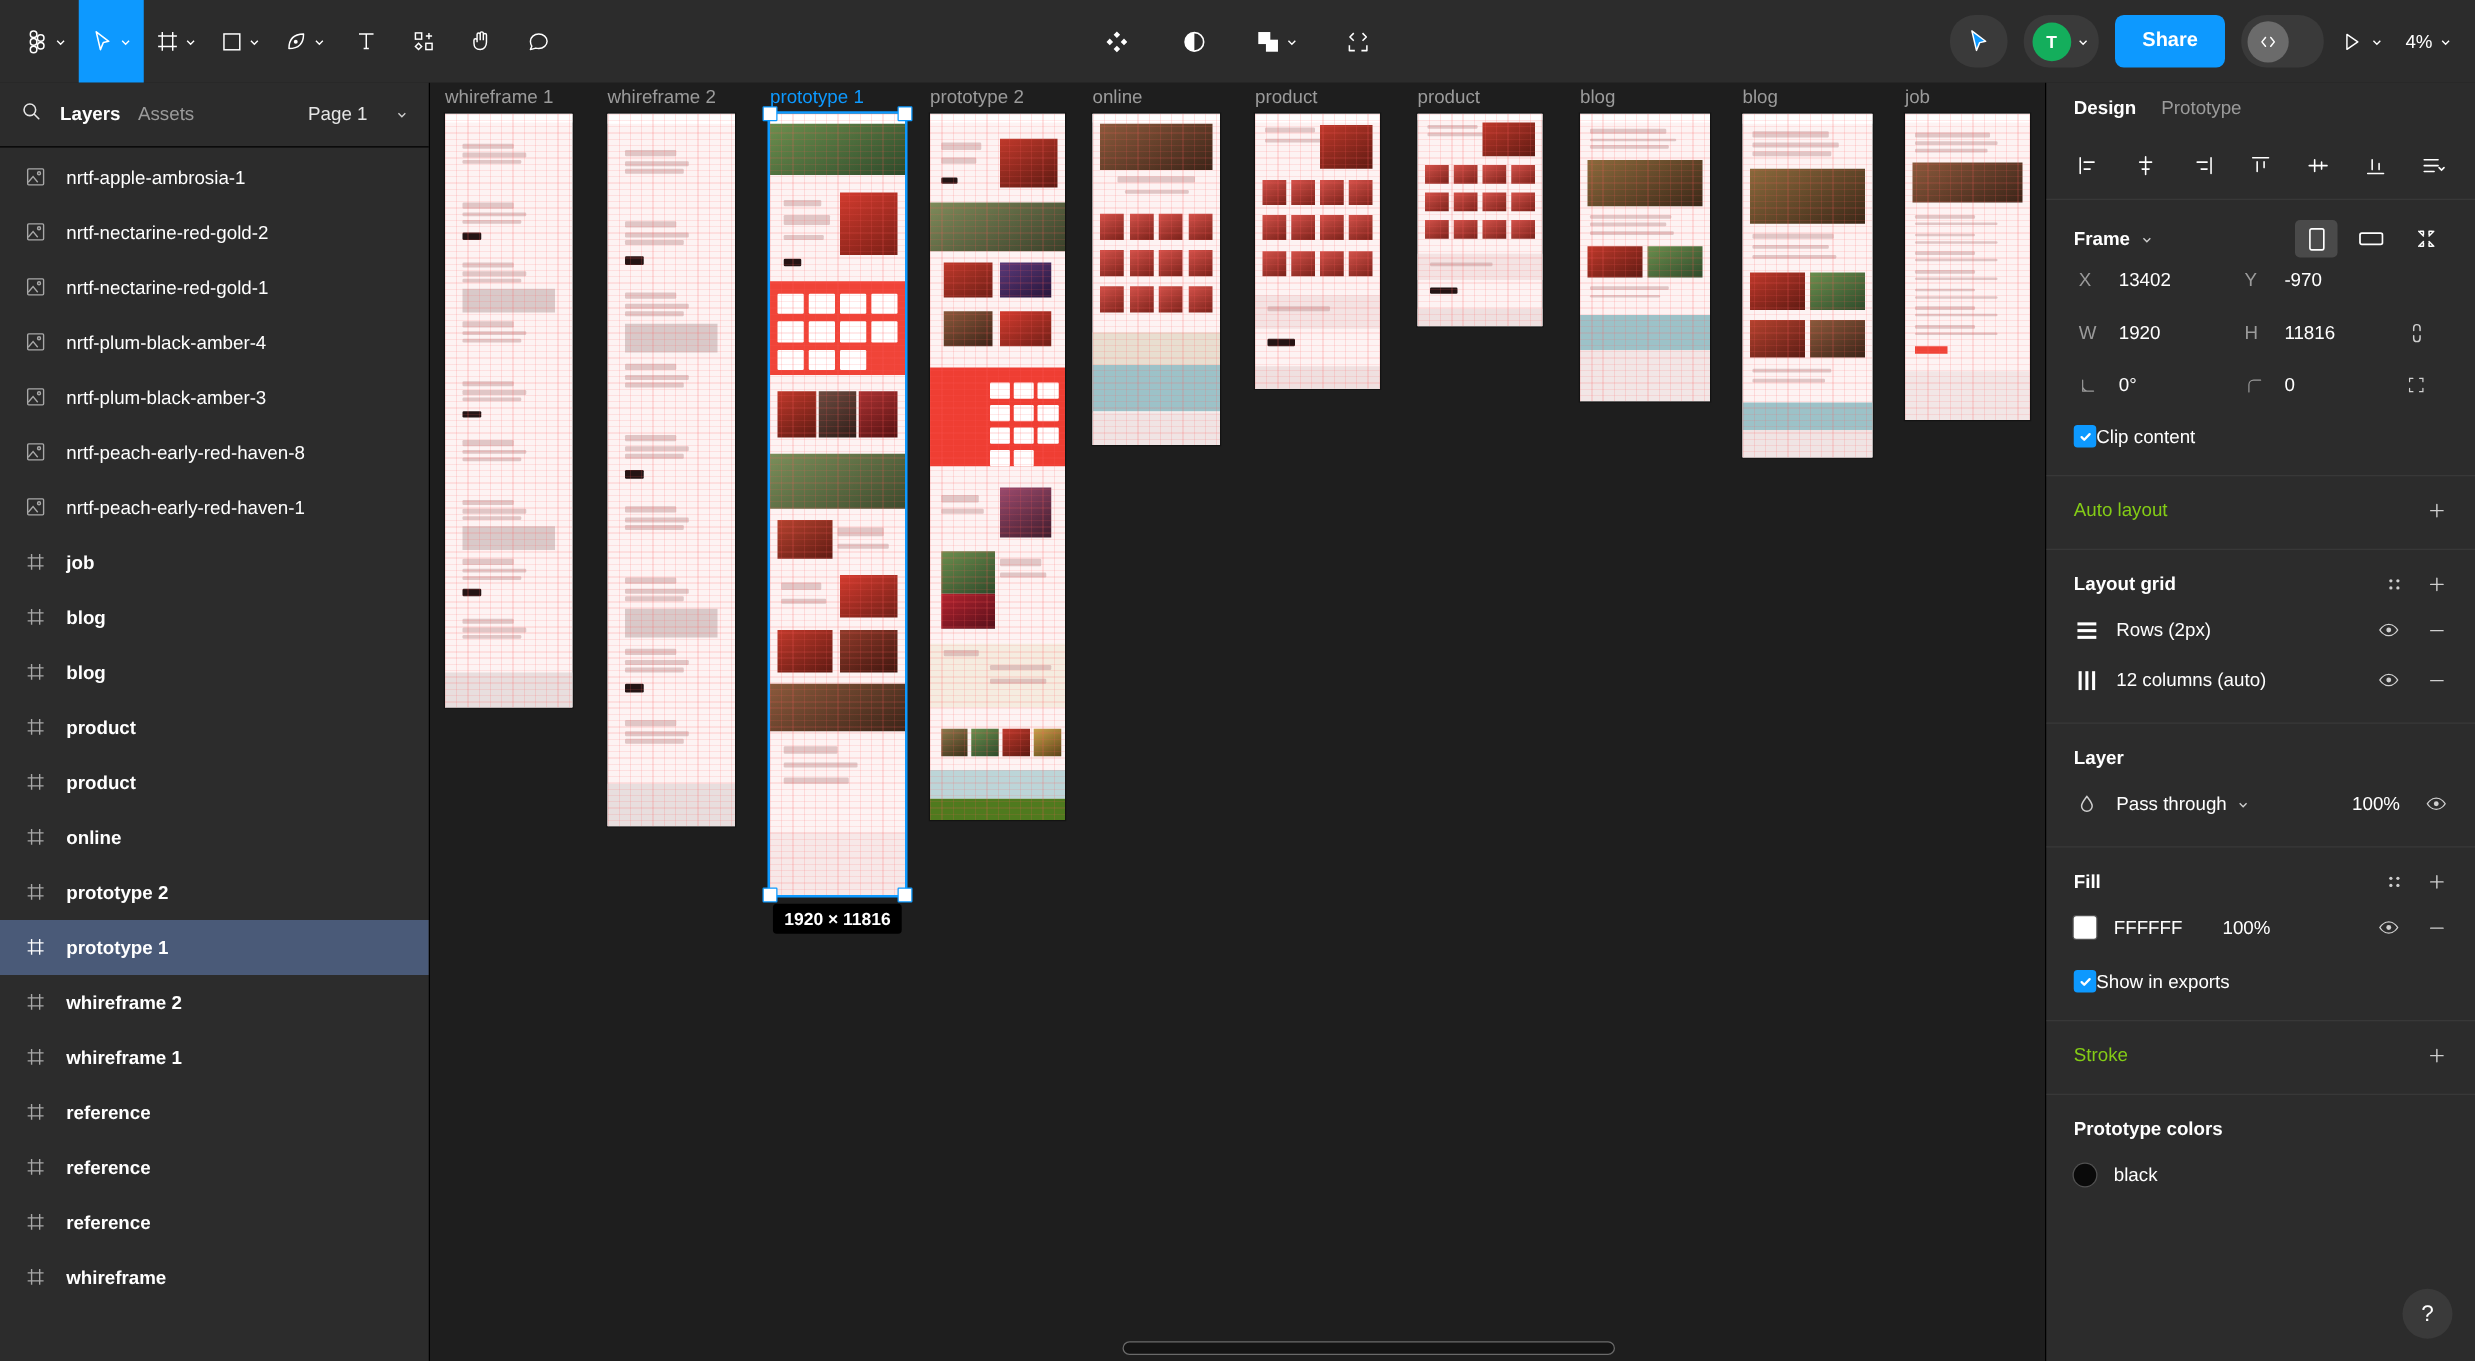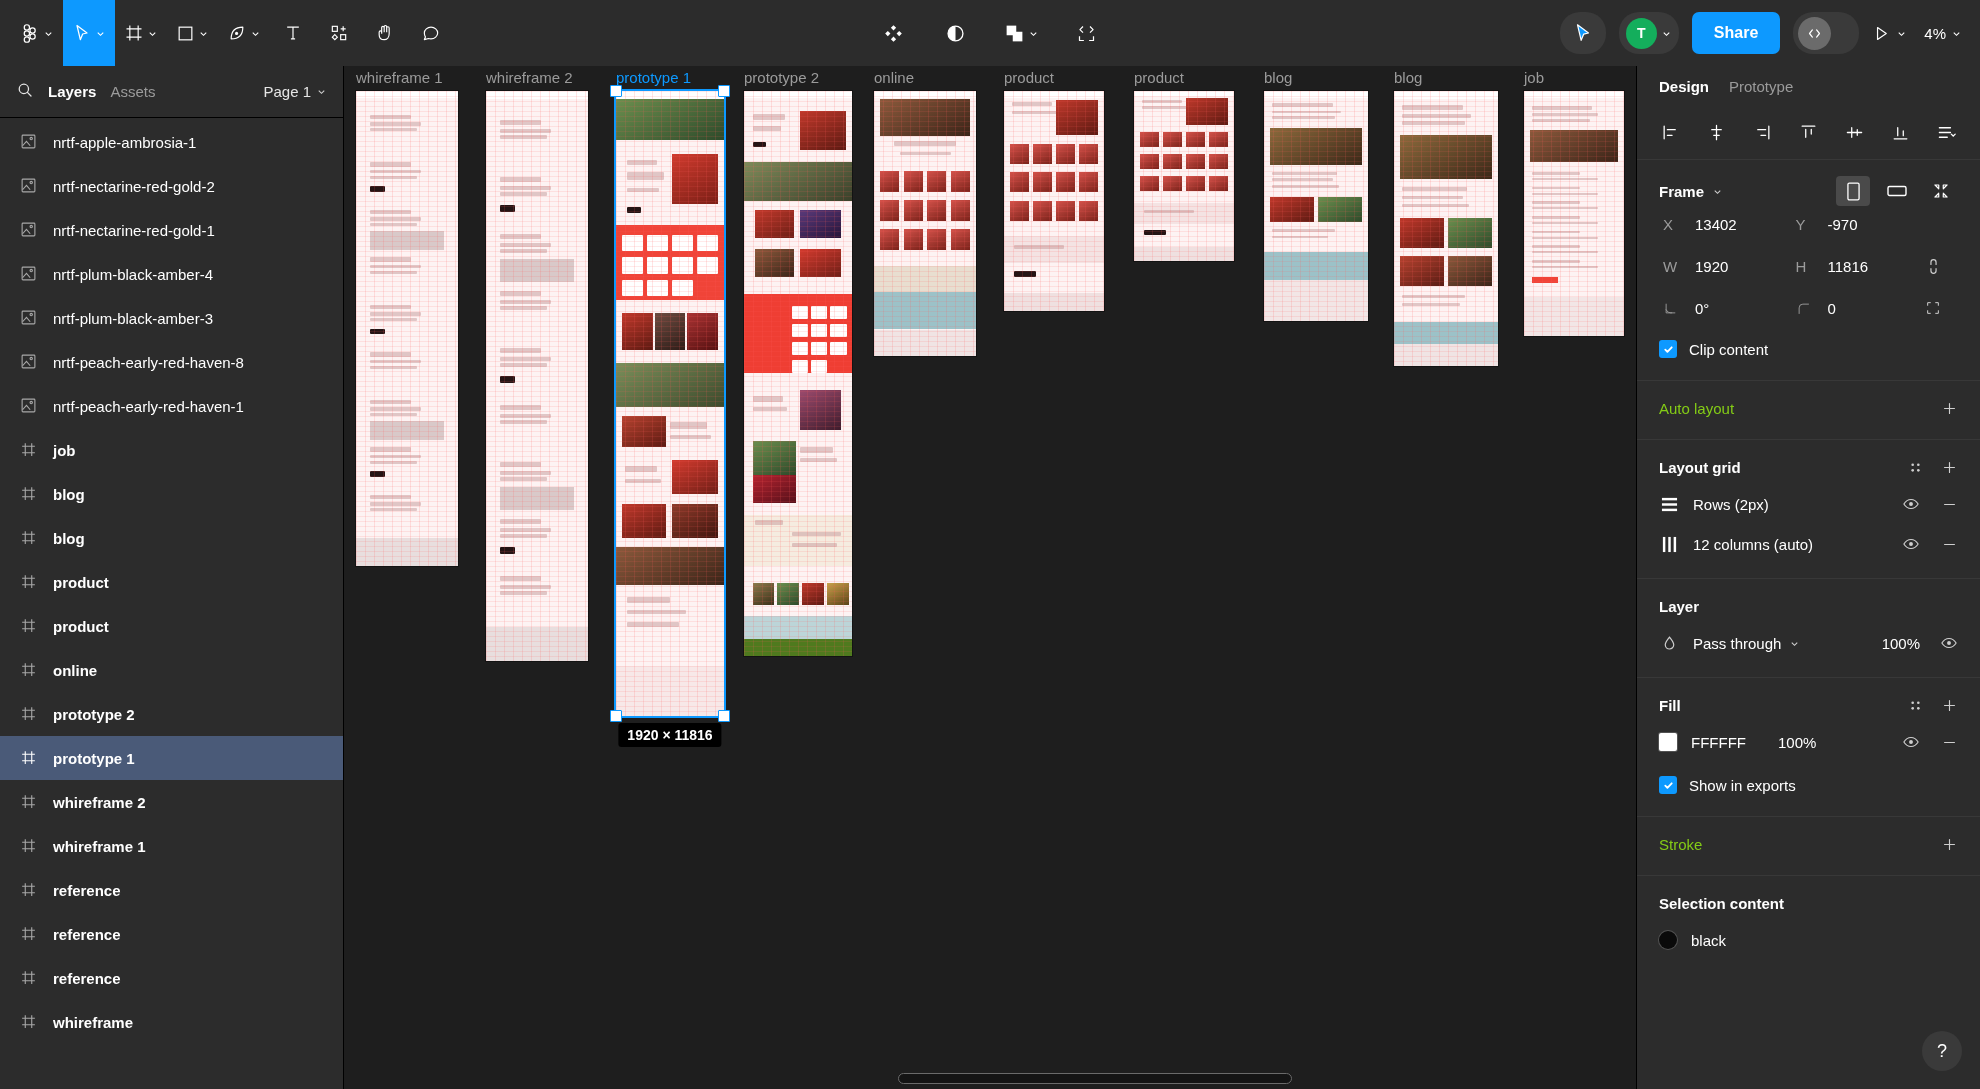--- a/index.html
+++ b/index.html
@@ -72,21 +72,21 @@
     width:344px; flex:0 0 344px; background:#2c2c2c; display:flex;
     flex-direction:column; border-right:1px solid #000; min-height:0;
   }
   .lp-head {
     height:52px; flex:0 0 52px; display:flex; align-items:center;
     padding:0 16px; gap:14px; border-bottom:1px solid #000;
   }
   .lp-tab { font-size:15px; font-weight:700; color:#fff; cursor:pointer; }
   .lp-tab.muted { color:#9b9b9b; font-weight:400; }
   .page-sel {
-    margin-left:auto; display:flex; align-items:center; gap:5px;
+    margin-left:auto; display:flex; align-items:center; gap:22px;
     font-size:15px; color:#e6e6e6; cursor:pointer;
   }
   .layers { flex:1; overflow:hidden; padding-top:2px; }
   .layer-row {
     height:44px; display:flex; align-items:center; padding-left:20px;
     gap:14px; cursor:pointer; color:#fff;
   }
   .layer-row.selected { background:#4a5a78; }
   .layer-ico { width:19px; height:19px; flex:0 0 19px; color:#a8a8a8; }
   .layer-row.selected .layer-ico { color:#fff; }
@@ -159,21 +159,21 @@
   .sect-title.reg { font-weight:400; color:#84cc16; }
   .sect-actions { margin-left:auto; display:flex; align-items:center; gap:16px; color:#fff; }
   .ico-btn { cursor:pointer; display:flex; align-items:center; justify-content:center; width:18px; height:18px; color:#cfcfcf; }
   .prop-grid { display:grid; grid-template-columns:1fr 1fr 34px; row-gap:6px; align-items:center; }
   .prop {
     display:flex; align-items:center; gap:12px; height:36px;
     border-radius:3px; padding-left:4px;
   }
   .prop-k { font-size:15px; color:#9b9b9b; width:20px; flex:0 0 20px; display:flex; align-items:center; }
   .prop-v { font-size:15px; color:#fff; }
-  .chk-row { display:flex; align-items:center; gap:12px; height:34px; margin-top:6px; }
+  .chk-row { display:flex; align-items:center; height:34px; margin-top:6px; }
   .chkbox {
     width:18px; height:18px; border-radius:3px; background:#0d99ff;
     display:flex; align-items:center; justify-content:center; cursor:pointer;
   }
   .chk-lbl { font-size:15px; color:#fff; }
   .list-row { display:flex; align-items:center; height:40px; gap:14px; }
   .list-ico { width:20px; flex:0 0 20px; display:flex; align-items:center; justify-content:center; color:#fff; }
   .list-lbl { font-size:15px; color:#fff; }
   .list-right { margin-left:auto; display:flex; align-items:center; gap:20px; color:#cfcfcf; }
   .swatch { width:18px; height:18px; border-radius:2px; flex:0 0 18px; box-shadow:0 0 0 1px rgba(255,255,255,.18); }
@@ -1158,21 +1158,21 @@
               <svg width="17" height="17" viewBox="0 0 24 24" fill="none" stroke="#cfcfcf" stroke-width="1.6" stroke-linecap="round">
                   <path d="M12 5v14M5 12h14"></path>
                 </svg>
             </span>
           </span>
         </div>
       </div>
 
       <div class="sect nb">
         <div class="sect-head">
-          <span class="sect-title">Selection content</span>
+          <span class="sect-title">Prototype colors</span>
         </div>
         <div class="list-row">
           <span class="swatch round" id="sel-swatch" style="background: rgb(10, 10, 10);"></span>
           <span class="list-lbl">black</span>
         </div>
       </div>
 
       <div class="help-btn">?</div>
     </div>
   </div>

